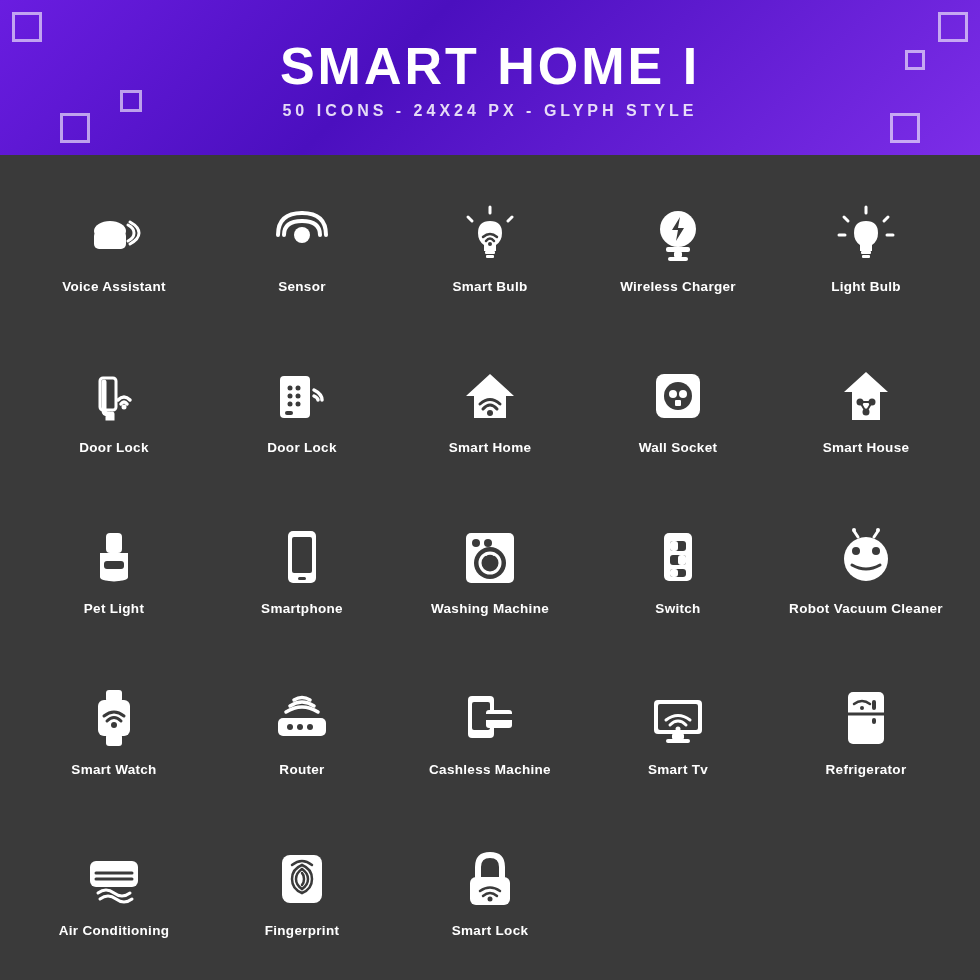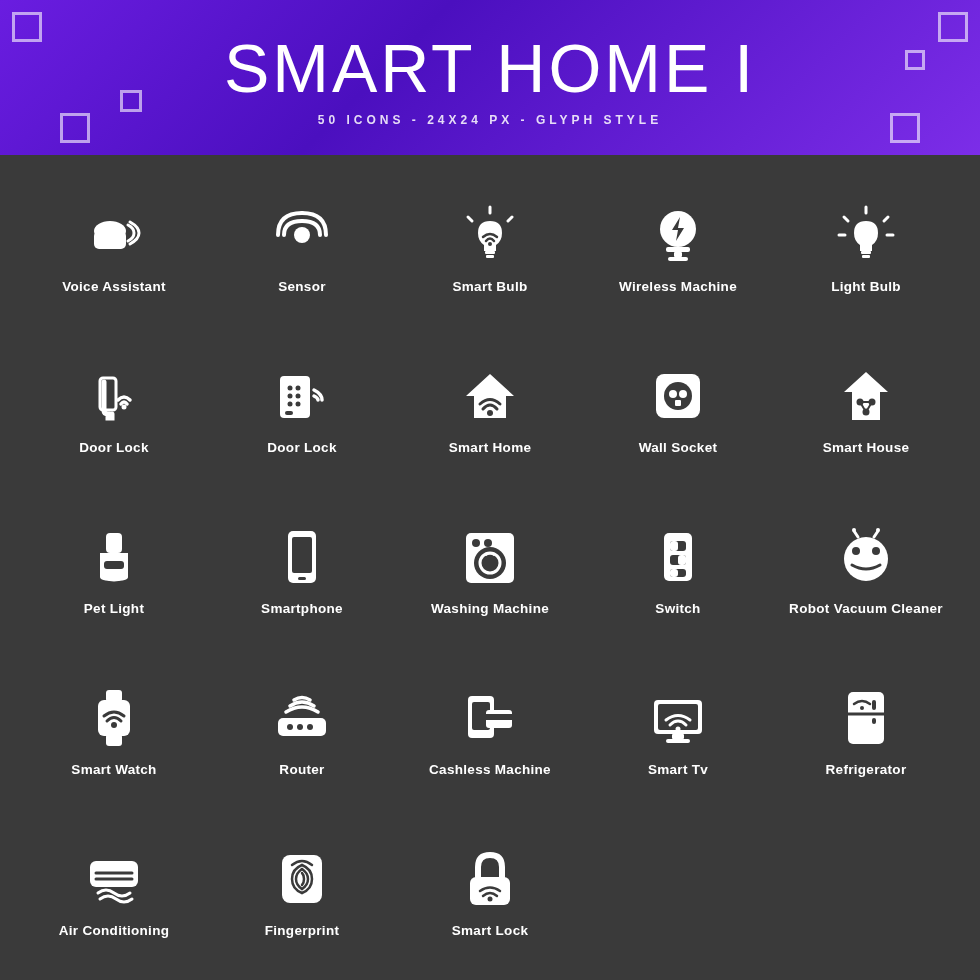--- a/index.html
+++ b/index.html
@@ -17,30 +17,30 @@
       height: 155px;
       display: flex;
       flex-direction: column;
       align-items: center;
       justify-content: center;
       position: relative;
     }
 
     .header-title {
       color: white;
-      font-size: 68px;
-      font-weight: 400;
+      font-size: 52px;
+      font-weight: 700;
       letter-spacing: 3px;
       text-transform: uppercase;
       text-align: center;
     }
 
     .header-subtitle {
       color: rgba(255,255,255,0.85);
-      font-size: 12px;
+      font-size: 16px;
       font-weight: 600;
       letter-spacing: 4px;
       margin-top: 6px;
     }
 
     .corner-square {
       position: absolute;
       width: 30px;
       height: 30px;
       border: 3px solid rgba(255,255,255,0.6);
@@ -162,21 +162,21 @@
       <svg viewBox="0 0 64 64">
 
         <circle cx="32" cy="26" r="18"></circle>
         <polygon points="34,14 26,27 32,27 30,38 38,25 32,25" fill="#3a3a3a"></polygon>
 
         <rect x="20" y="44" width="24" height="5" rx="2"></rect>
         <rect x="28" y="49" width="8" height="5" rx="1"></rect>
         <rect x="22" y="54" width="20" height="4" rx="2"></rect>
       </svg>
     </div>
-    <div class="icon-label">Wireless Machine</div>
+    <div class="icon-label">Wireless Charger</div>
   </div>
 
   <div class="icon-cell">
     <div class="icon-svg">
       <svg viewBox="0 0 64 64">
         <line x1="32" y1="4" x2="32" y2="10" stroke="white" stroke-width="3" stroke-linecap="round"></line>
         <line x1="10" y1="14" x2="14" y2="18" stroke="white" stroke-width="3" stroke-linecap="round"></line>
         <line x1="54" y1="14" x2="50" y2="18" stroke="white" stroke-width="3" stroke-linecap="round"></line>
         <line x1="5" y1="32" x2="11" y2="32" stroke="white" stroke-width="3" stroke-linecap="round"></line>
         <line x1="59" y1="32" x2="53" y2="32" stroke="white" stroke-width="3" stroke-linecap="round"></line>

